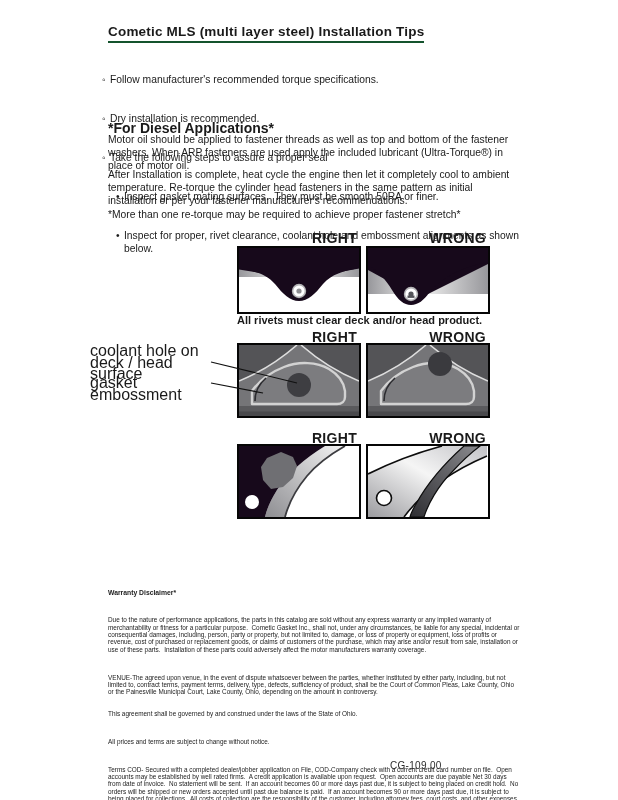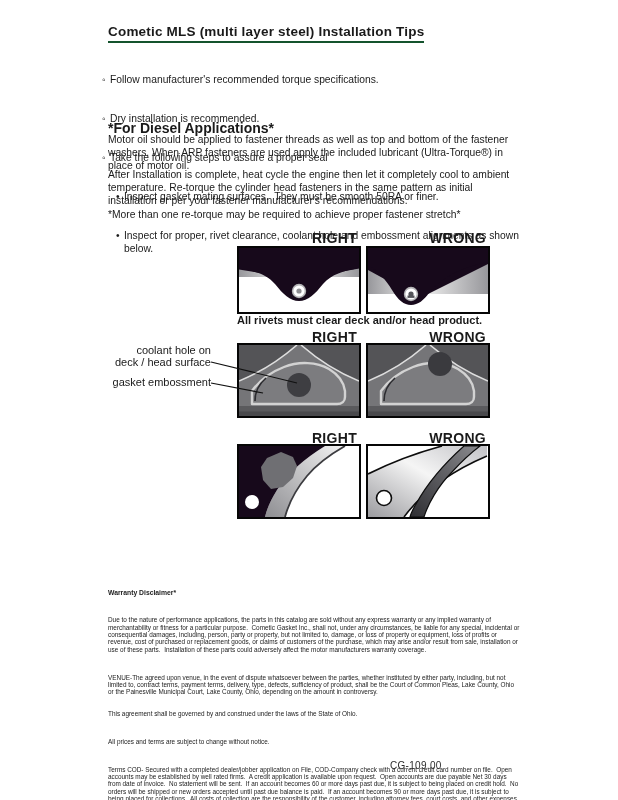--- a/index.html
+++ b/index.html
@@ -10,21 +10,21 @@
          border-bottom:2px solid #14532d;padding-bottom:2px;}
   .bullets{font-size:10.3px;line-height:13px;white-space:pre-wrap;}
   .bullet-row{display:flex;}
   .bullet-glyph{width:8px;flex:0 0 8px;text-align:left;}
   .sub{padding-left:14px;}
   .heading2{font-size:14px;font-weight:bold;}
   .para{font-size:10.3px;line-height:13px;width:412px;white-space:pre-wrap;}
   .dg-header{font-size:14px;font-weight:bold;text-align:right;width:120px;letter-spacing:.3px;}
   .panel{border:2px solid #060606;width:120px;background:#fff;line-height:0;}
   .caption{font-size:11px;font-weight:bold;line-height:12.5px;}
-  .dg-label{font-size:11px;line-height:11.5px;text-align:right;width:121px;}
+  .dg-label{font-size:16px;line-height:11.5px;text-align:left;width:121px;}
   .warranty{font-size:6.4px;line-height:7.3px;width:413px;color:#222;white-space:pre-wrap;}
   .warranty .wh{font-size:6.8px;font-weight:bold;margin:0 0 6px 0;}
   .warranty p{margin:0 0 6px 0;}
   .warranty p.tight{margin:0;}
   .footer-code{font-size:10px;color:#2b2b2b;letter-spacing:.3px;}
   svg{display:block;}
 </style>
 </head>
 <body>
 

